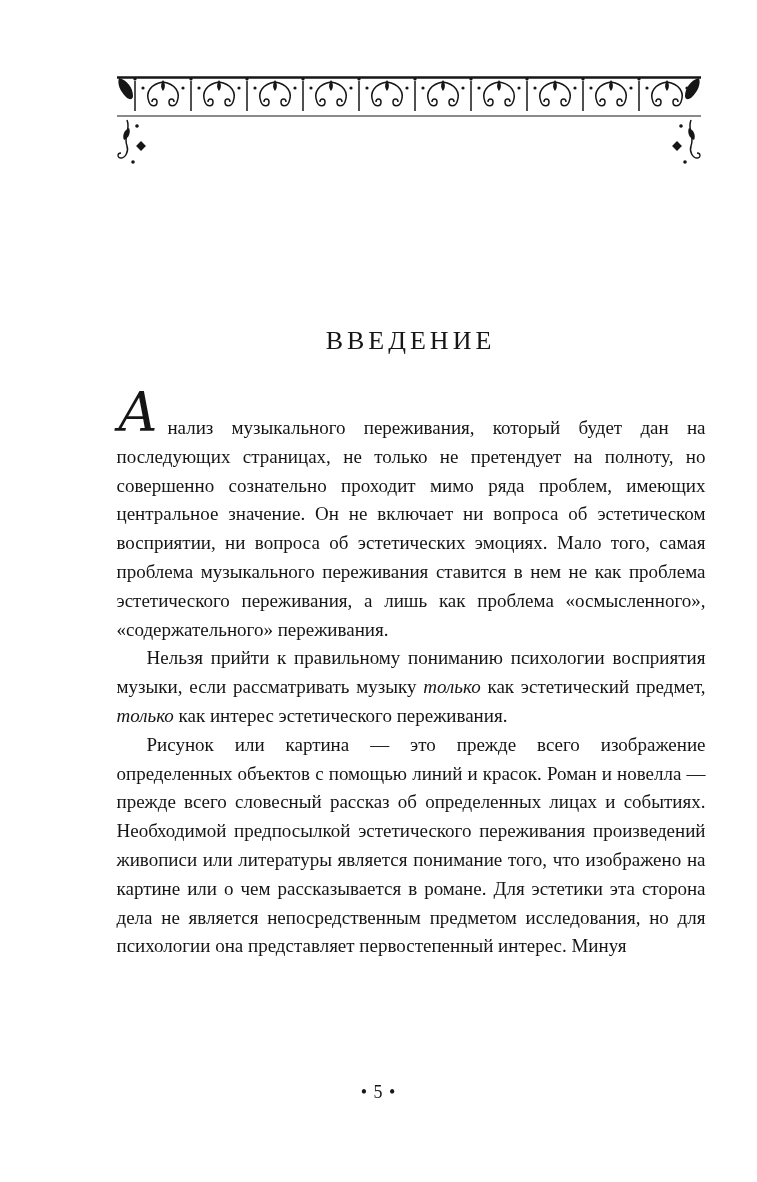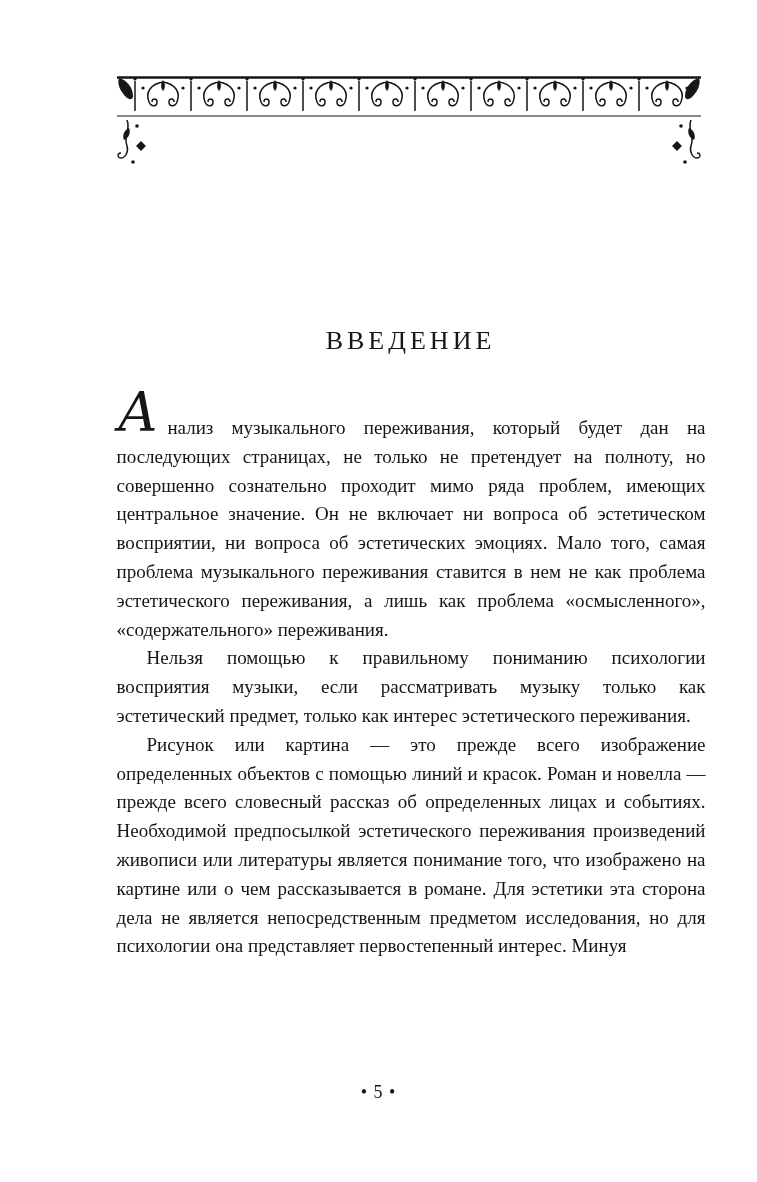--- a/index.html
+++ b/index.html
@@ -47,21 +47,21 @@
   .dropcap {
     float: left;
     height: 29px;
     margin: -16px 9px 0 1px;
     font-family: "DejaVu Serif", serif;
     font-style: italic;
     font-size: 54px;
     line-height: 29px;
     color: #161616;
   }
-  .italic { }
+  .italic { font-style: italic; }
   .folio {
     position: absolute;
     left: 0;
     right: 0;
     top: 1082px;
     text-align: center;
     font-size: 18px;
     letter-spacing: 1px;
     color: #161616;
   }
@@ -110,19 +110,19 @@
 
       <use href="#corner"></use>
       <use href="#corner" transform="translate(584 0) scale(-1 1)"></use>
     </svg>
   </div>
 
   <h1 class="title">ВВЕДЕНИЕ</h1>
 
   <div class="bodytext">
     <p><span class="dropcap">А</span><span>нализ музыкального переживания, который будет дан на последующих страницах, не только не претендует на полноту, но совершенно сознательно проходит мимо ряда проблем, имеющих центральное значение. Он не включает ни вопроса об эстетическом восприятии, ни вопроса об эстетических эмоциях. Мало того, самая проблема музыкального переживания ставится в нем не как проблема эстетического переживания, а лишь как проблема «осмысленного», «содержательного» переживания.</span></p>
-    <p class="indent"><span>Нельзя помощью к правильному пониманию психологии восприятия музыки, если рассматривать музыку </span><span class="italic">только</span><span> как эстетический предмет, </span><span class="italic">только</span><span> как интерес эстетического переживания.</span></p>
+    <p class="indent"><span>Нельзя прийти к правильному пониманию психологии восприятия музыки, если рассматривать музыку </span><span class="italic">только</span><span> как эстетический предмет, </span><span class="italic">только</span><span> как интерес эстетического переживания.</span></p>
     <p class="indent"><span>Рисунок или картина — это прежде всего изображение определенных объектов с помощью линий и красок. Роман и новелла — прежде всего словесный рассказ об определенных лицах и событиях. Необходимой предпосылкой эстетического переживания произведений живописи или литературы является понимание того, что изображено на картине или о чем рассказывается в романе. Для эстетики эта сторона дела не является непосредственным предметом исследования, но для психологии она представляет первостепенный интерес. Минуя</span></p>
   </div>
 
   <div class="folio"><span>• 5 •</span></div>
 
 </div>
 
 </body></html>

